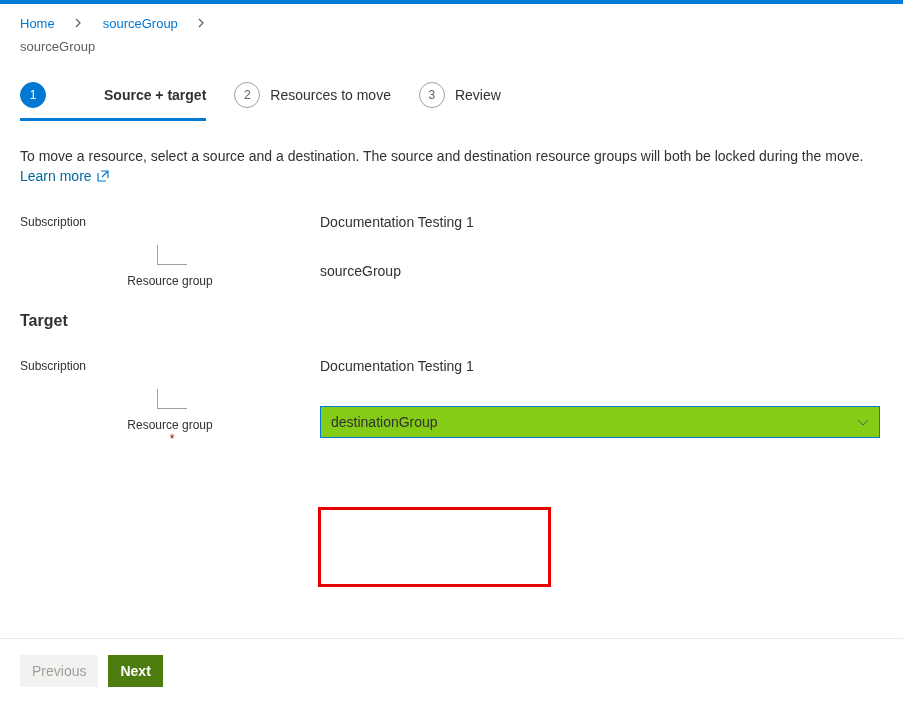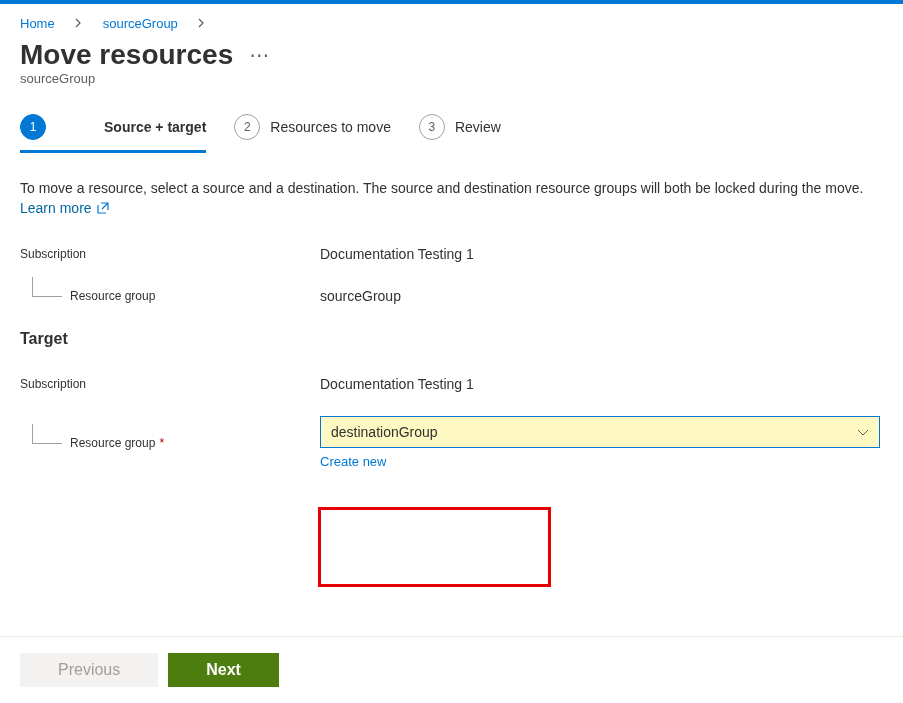--- a/index.html
+++ b/index.html
@@ -125,32 +125,32 @@
       display: inline-block;
       width: 30px;
       height: 20px;
       border-left: 1px solid #a19f9d;
       border-bottom: 1px solid #a19f9d;
       margin-left: 12px;
       margin-right: 8px;
       position: relative;
       top: -9px;
     }
-    .indent-row .field-label-col { padding-left: 0; }
+    .indent-row .field-label-col { padding-left: 0; flex-direction: column; }
     .req { color: #a80000; margin-left: 4px; }
     .dropdown-box {
       position: relative;
     }
     .dropdown {
       width: 560px;
       height: 32px;
       border: 1px solid #0078d4;
       padding: 0 28px 0 10px;
       font-size: 14px;
-      background: #fef9c3;
+      background: #84cc16;
       display: flex;
       align-items: center;
       position: relative;
     }
     .chevron {
       position: absolute;
       right: 10px;
       top: 50%;
       transform: translateY(-50%);
     }
@@ -174,22 +174,22 @@
       left: 0;
       right: 0;
       bottom: 0;
       border-top: 1px solid #edebe9;
       padding: 16px 20px;
       display: flex;
       gap: 10px;
       background: #fff;
     }
     .btn {
-      padding: 8px 38px;
-      font-size: 16px;
+      padding: 8px 12px;
+      font-size: 14px;
       border: none;
       cursor: pointer;
       font-family: inherit;
     }
     .btn-secondary {
       background: #f3f2f1;
       color: #a19f9d;
     }
     .btn-primary {
       background: #4d7c0f;
@@ -212,24 +212,20 @@
         </svg>
     </span>
     <a href="#">sourceGroup</a>
     <span class="sep">
       <svg width="8" height="10" viewBox="0 0 8 10">
           <path d="M1 1l4 4-4 4" stroke="#605e5c" stroke-width="1.2" fill="none"></path>
         </svg>
     </span>
   </div>
 
-  <div class="page-title-row">
-    <h1 class="page-title">Move resources</h1>
-    <span class="ellipsis">⋯</span>
-  </div>
   <div class="page-subtitle">sourceGroup</div>
 
   <div class="tabs">
     <div class="tab active">
       <span class="tab-num">1</span>
       <span class="tab-label">Source + target</span>
     </div>
     <div class="tab">
       <span class="tab-num">2</span>
       <span class="tab-label">Resources to move</span>
@@ -282,21 +278,20 @@
     </div>
     <div class="field-value-col dropdown-box">
       <div class="dropdown">
         <span>destinationGroup</span>
         <span class="chevron">
           <svg width="12" height="8" viewBox="0 0 12 8">
               <path d="M1 1l5 5 5-5" stroke="#605e5c" stroke-width="1" fill="none"></path>
             </svg>
         </span>
       </div>
-      <div class="create-new">Create new</div>
     </div>
   </div>
 </div>
 
 <div class="highlight-box"></div>
 
 <div class="footer">
   <button class="btn btn-secondary">Previous</button>
   <button class="btn btn-primary">Next</button>
 </div>

